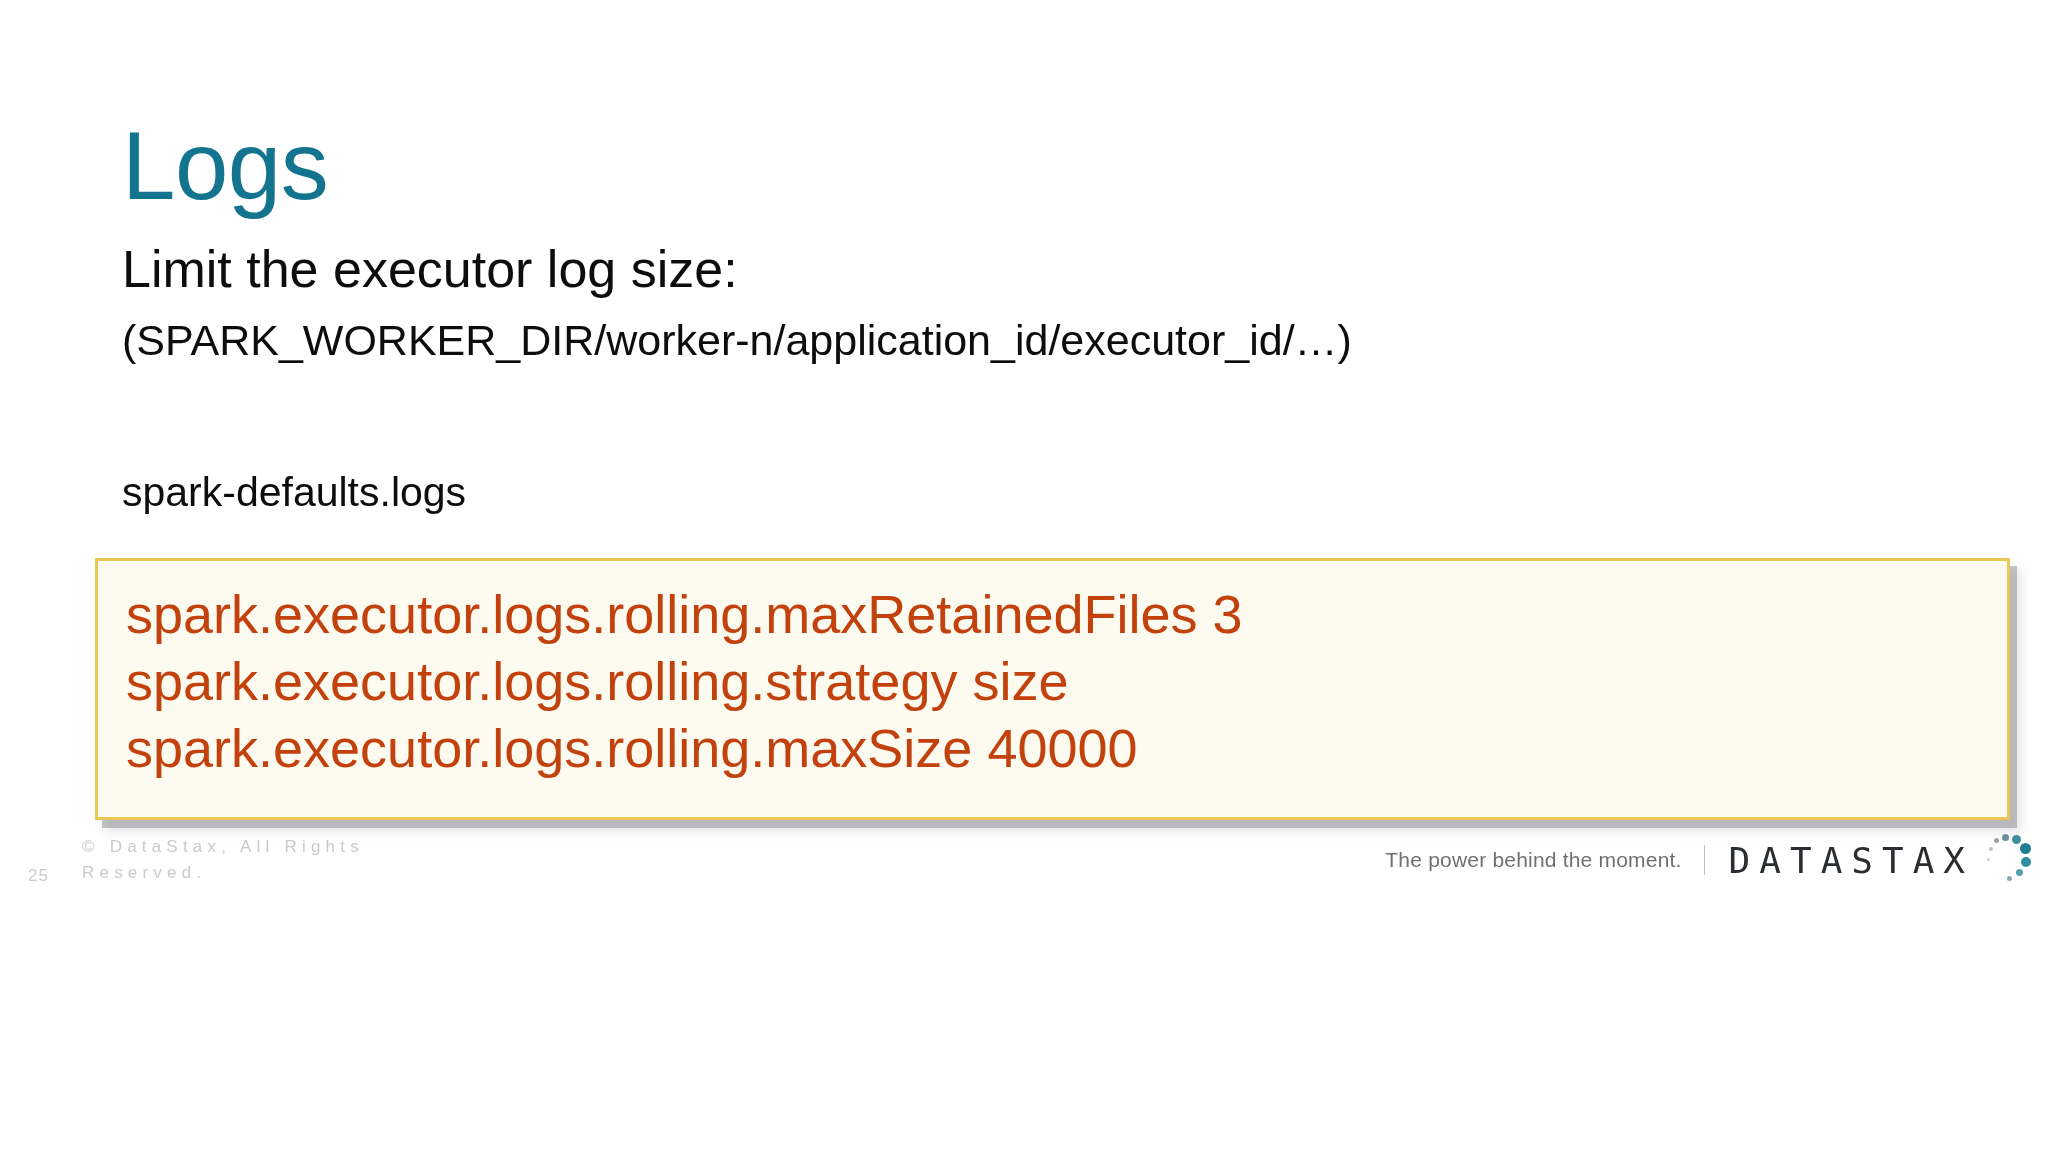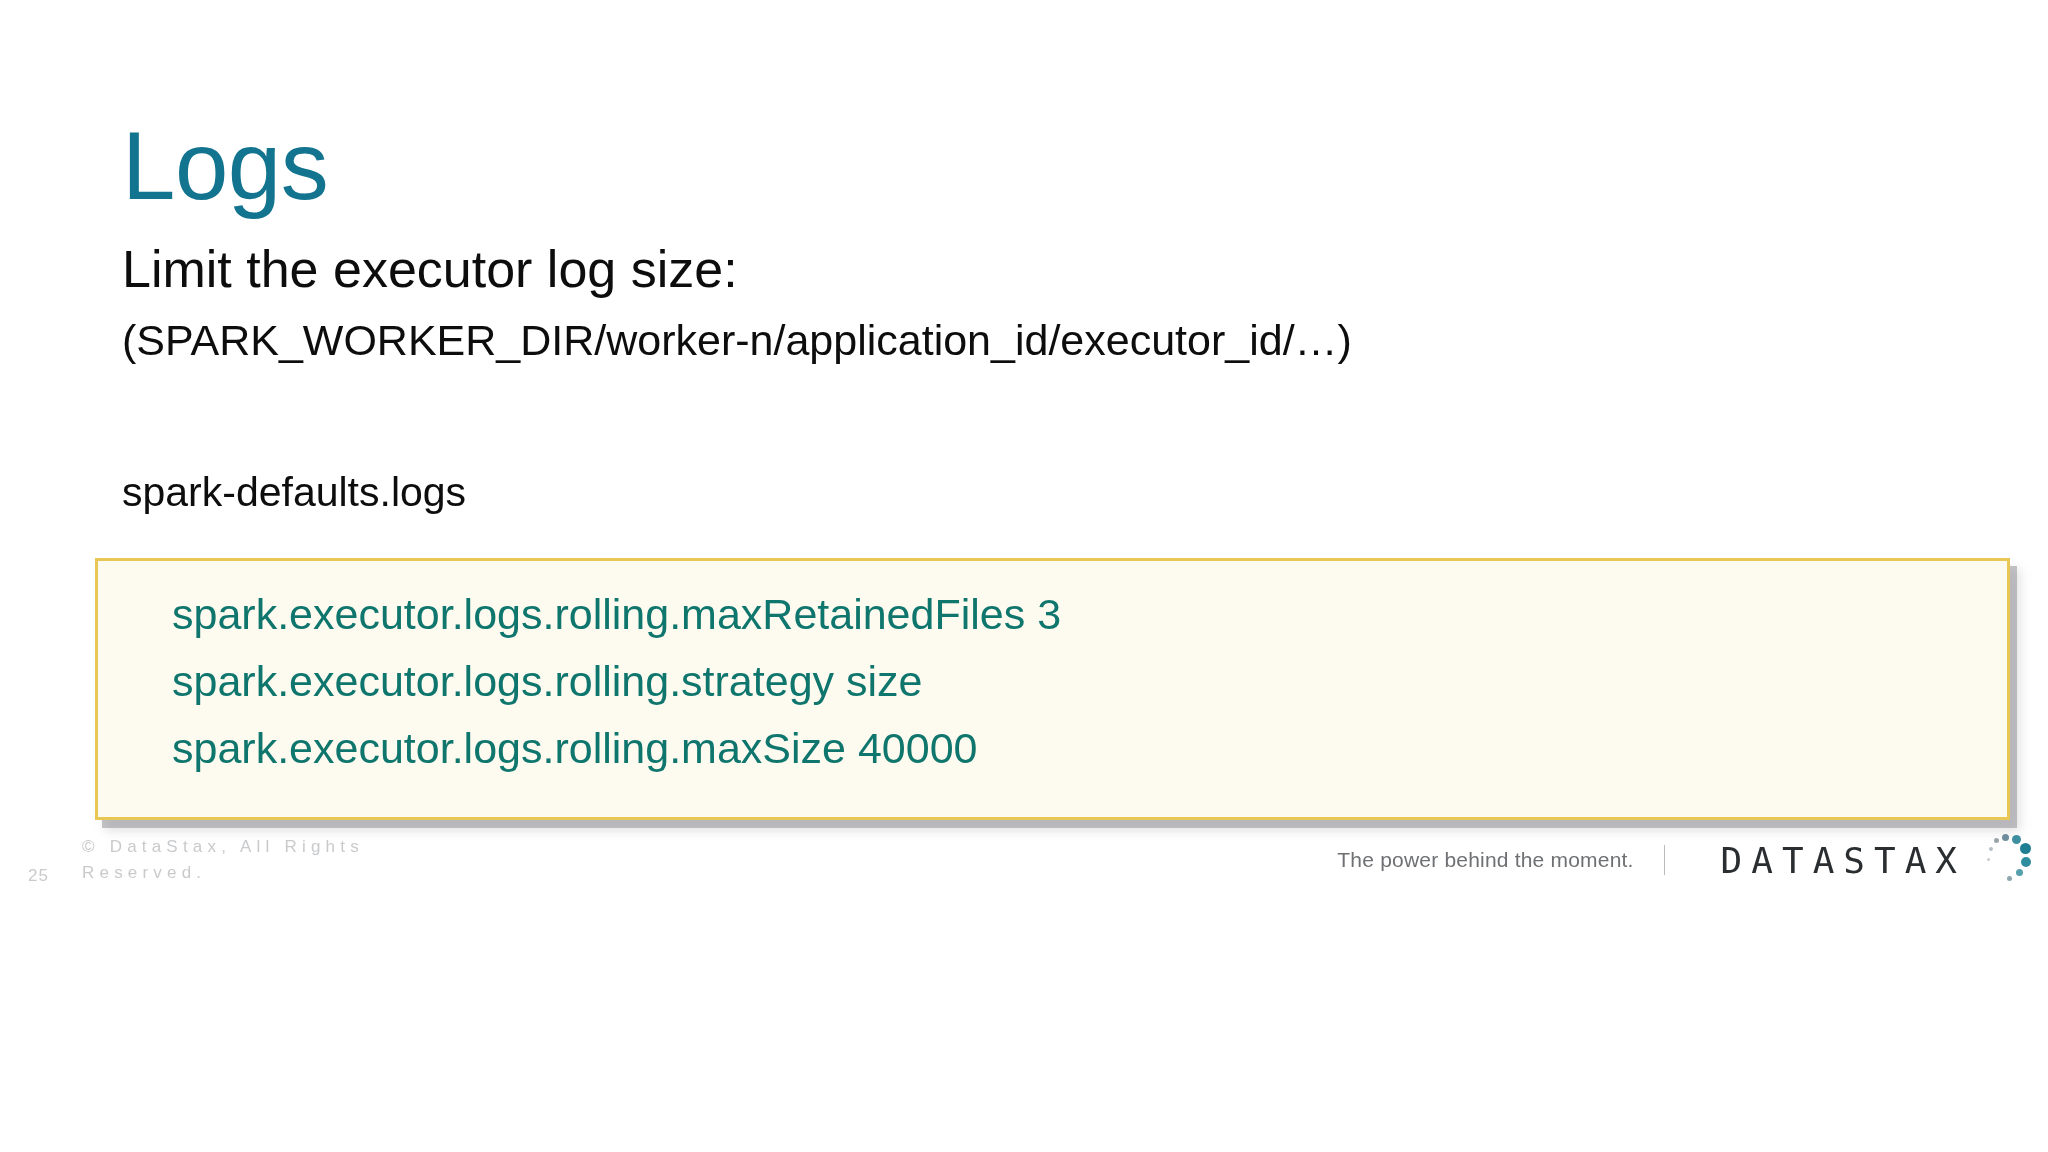--- a/index.html
+++ b/index.html
@@ -77,26 +77,25 @@
     box-shadow: 7px 8px 0 0 rgba(150,150,155,0.55),
                 10px 11px 10px 0 rgba(170,170,175,0.35);
   }
   .code-inner {
     position: absolute;
     left: 28px;
     top: 20px;
     right: 10px;
   }
   .code-line {
-    font-size: 43px;
+    font-size: 54px;
     line-height: 67px;
-    color: #0f766e;
-    font-weight: 400;
-    white-space: pre;
-    margin-left: 46px;
+    color: #c2410c;
+    font-weight: 400;
+    white-space: pre;
   }
 
   
   .footer {
     position: absolute;
     left: 0;
     bottom: 0;
     width: 2048px;
     height: 130px;
   }
@@ -118,21 +117,21 @@
     color: #C9CACC;
     letter-spacing: 5.2px;
   }
 
   .brand {
     position: absolute;
     right: 14px;
     top: 40px;
     display: flex;
     align-items: center;
-    gap: 16px;
+    gap: 8px;
     height: 52px;
   }
   .tagline {
     font-size: 21px;
     color: #6E7073;
     letter-spacing: 0.2px;
     white-space: pre;
     font-weight: 400;
   }
   .brand-divider {
@@ -141,21 +140,20 @@
     background: #B9BBBE;
     margin: 0 16px 0 14px;
   }
   .wordmark {
     font-size: 36px;
     letter-spacing: 9px;
     color: #2B2E31;
     font-weight: 400;
     font-family: "DejaVu Sans Mono", monospace;
     white-space: pre;
-    margin-left: 24px;
   }
   .swirl {
     position: relative;
     width: 56px;
     height: 56px;
     margin-left: -4px;
   }
   .swirl i {
     position: absolute;
     border-radius: 50%;

